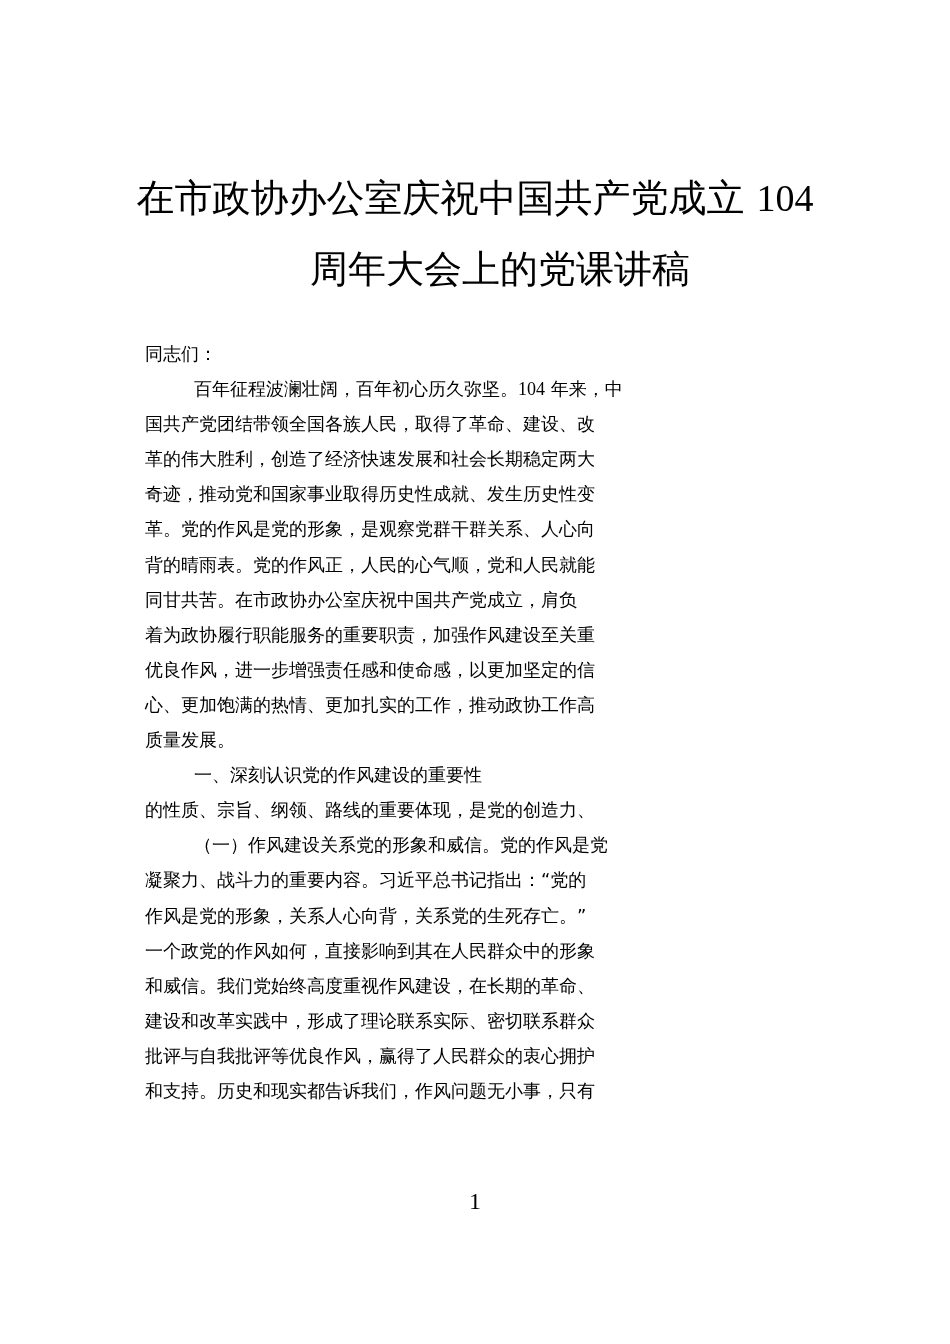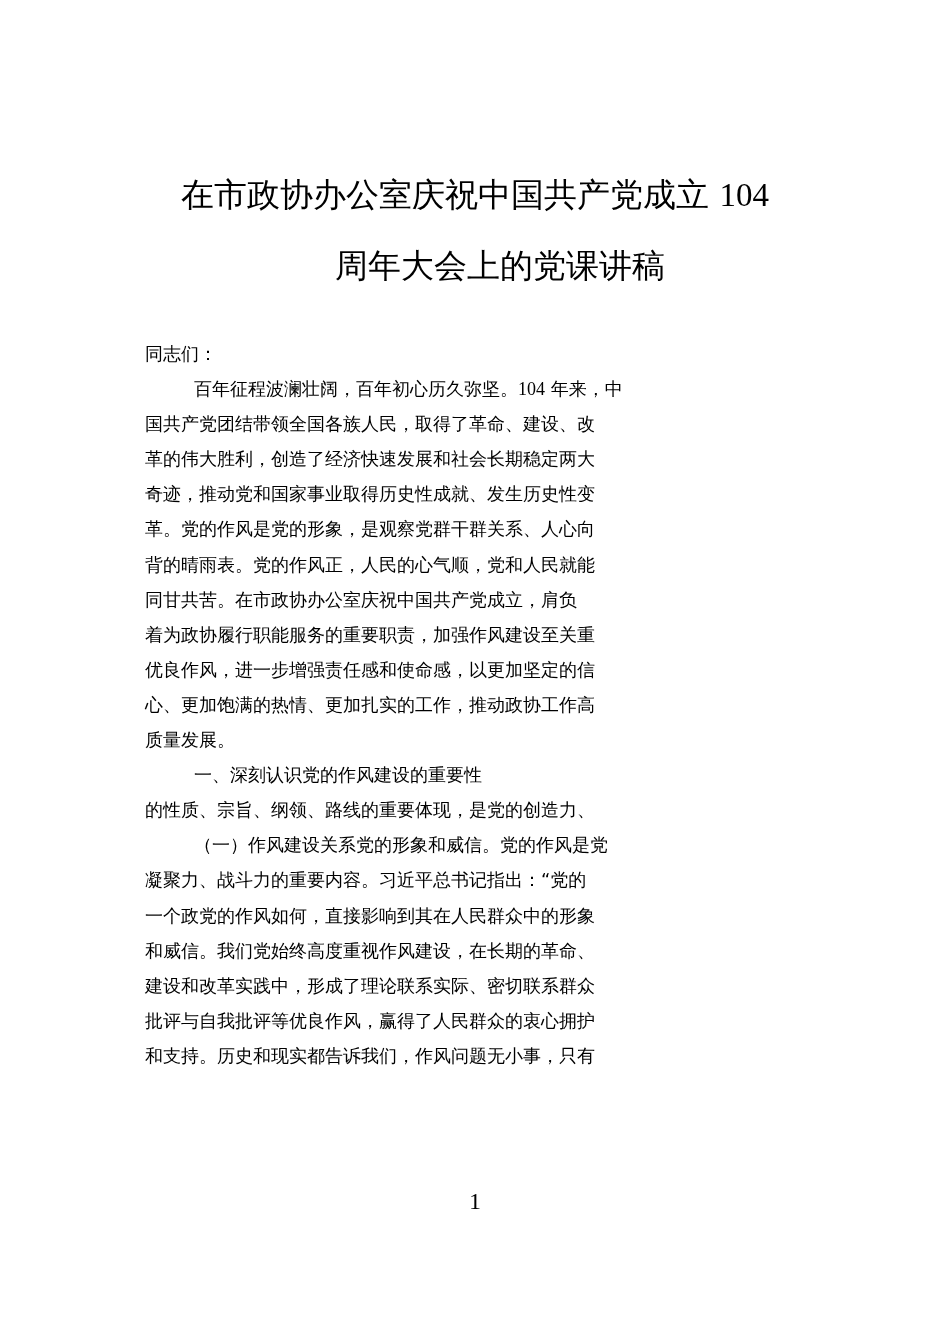--- a/index.html
+++ b/index.html
@@ -1,20 +1,20 @@
 <!DOCTYPE html>
 <html><head>
 <meta charset="utf-8">
 <style>
   html, body { margin: 0; padding: 0; background: #ffffff; }
   body { width: 950px; height: 1344px; position: relative; overflow: hidden; color: #000; }
   .page { position: absolute; left: 0; top: 0; width: 950px; height: 1344px; background: #fff; }
   .title {
     position: absolute; left: 0; width: 950px; text-align: center;
-    font-family: "DejaVu Sans", sans-serif; font-size: 33px; letter-spacing: 0px;
+    font-family: "DejaVu Sans", sans-serif; font-size: 38px; letter-spacing: 0px;
     white-space: nowrap;
   }
   .title .num { font-family: "Liberation Serif", serif; }
   .t1 { top: 173px; }
   .t2 { top: 244px; padding-left: 25px; }
   .body {
     position: absolute; left: 145px; top: 336px; width: 670px;
     font-family: "DejaVu Sans", sans-serif; font-size: 18px;
   }
   .line { height: 35.1px; line-height: 35.1px; white-space: nowrap; }
@@ -42,20 +42,21 @@
     <div class="line">背的晴雨表。党的作风正，人民的心气顺，党和人民就能</div>
     <div class="line">同甘共苦。在市政协办公室庆祝中国共产党成立，肩负</div>
     <div class="line">着为政协履行职能服务的重要职责，加强作风建设至关重</div>
     <div class="line">优良作风，进一步增强责任感和使命感，以更加坚定的信</div>
     <div class="line">心、更加饱满的热情、更加扎实的工作，推动政协工作高</div>
     <div class="line">质量发展。</div>
     <div class="line indent">一、深刻认识党的作风建设的重要性</div>
     <div class="line">的性质、宗旨、纲领、路线的重要体现，是党的创造力、</div>
     <div class="line indent">（一）作风建设关系党的形象和威信。党的作风是党</div>
     <div class="line">凝聚力、战斗力的重要内容。习近平总书记指出：“党的</div>
+    <div class="line">作风是党的形象，关系人心向背，关系党的生死存亡。”</div>
     <div class="line">一个政党的作风如何，直接影响到其在人民群众中的形象</div>
     <div class="line">和威信。我们党始终高度重视作风建设，在长期的革命、</div>
     <div class="line">建设和改革实践中，形成了理论联系实际、密切联系群众</div>
     <div class="line">批评与自我批评等优良作风，赢得了人民群众的衷心拥护</div>
     <div class="line">和支持。历史和现实都告诉我们，作风问题无小事，只有</div>
   </div>
 
   <div class="page-number">1</div>
 </div>
 

